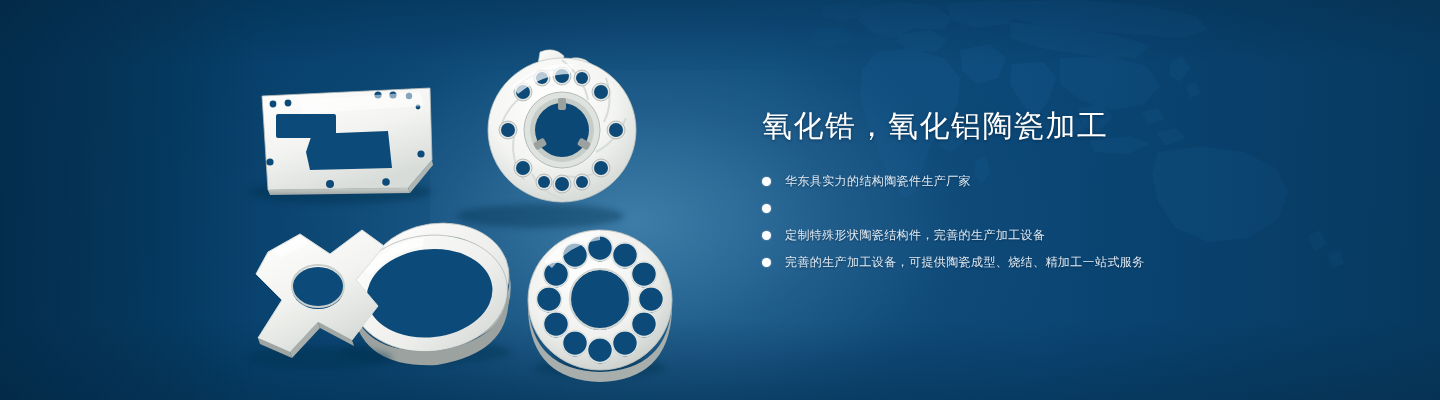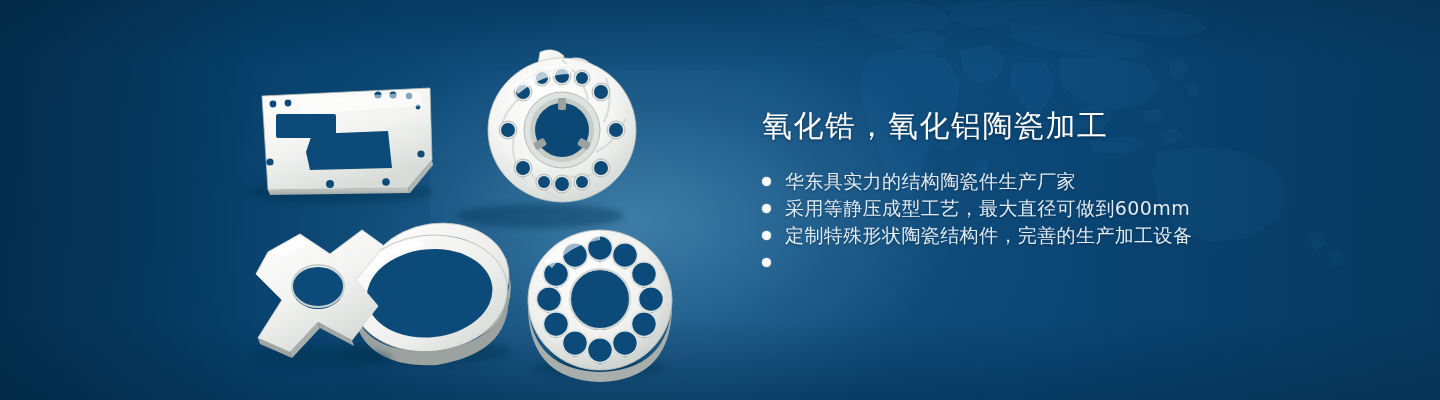--- a/index.html
+++ b/index.html
@@ -109,21 +109,21 @@
     flex: 0 0 auto;
     width: 9px;
     height: 9px;
     border-radius: 50%;
     background: #ffffff;
     margin-right: 14px;
     box-shadow: 0 0 2px rgba(255,255,255,0.5);
   }
   .bullet-text {
     color: #e2ecf4;
-    font-size: 19px;
+    font-size: 12px;
     line-height: 19px;
     letter-spacing: 0.4px;
     white-space: nowrap;
     text-shadow: 0 1px 2px rgba(0,25,48,0.45);
   }
 </style>
 </head>
 <body>
 
 <div id="banner">
@@ -388,25 +388,25 @@
   <div class="copy">
     <h1 class="headline">氧化锆，氧化铝陶瓷加工</h1>
 
     <ul class="bullets">
       <li class="bullet">
         <span class="dot"></span>
         <span class="bullet-text">华东具实力的结构陶瓷件生产厂家</span>
       </li>
       <li class="bullet">
         <span class="dot"></span>
-        <span class="bullet-text">采用等静压成型工艺，最大直径可做到600mm</span>
       </li>
       <li class="bullet">
         <span class="dot"></span>
         <span class="bullet-text">定制特殊形状陶瓷结构件，完善的生产加工设备</span>
       </li>
       <li class="bullet">
         <span class="dot"></span>
+        <span class="bullet-text">完善的生产加工设备，可提供陶瓷成型、烧结、精加工一站式服务</span>
       </li>
     </ul>
   </div>
 
 </div>
 
 </body></html>

